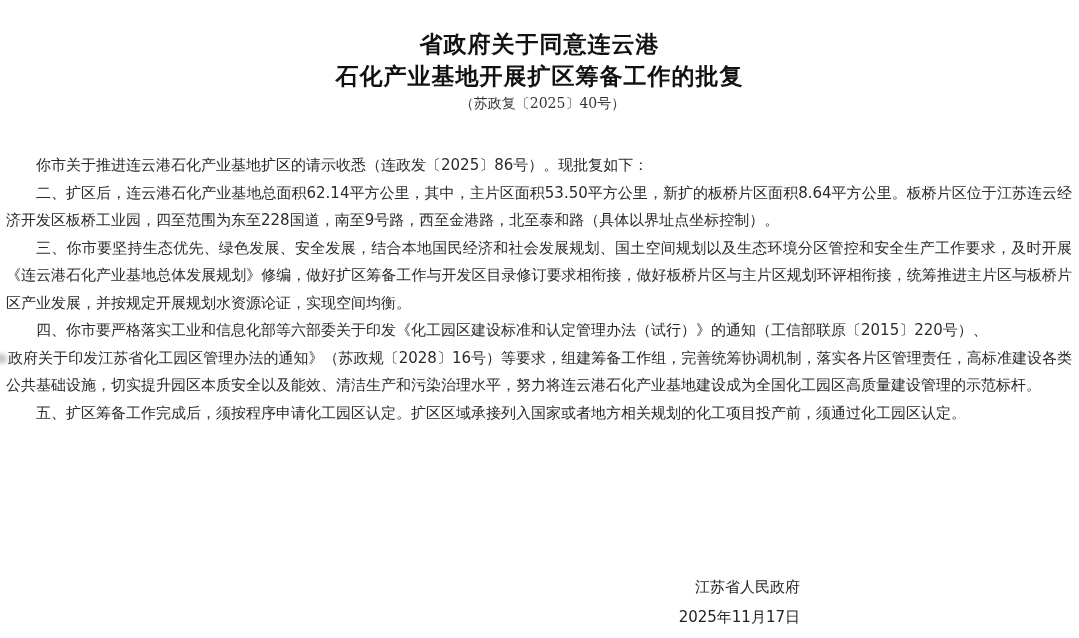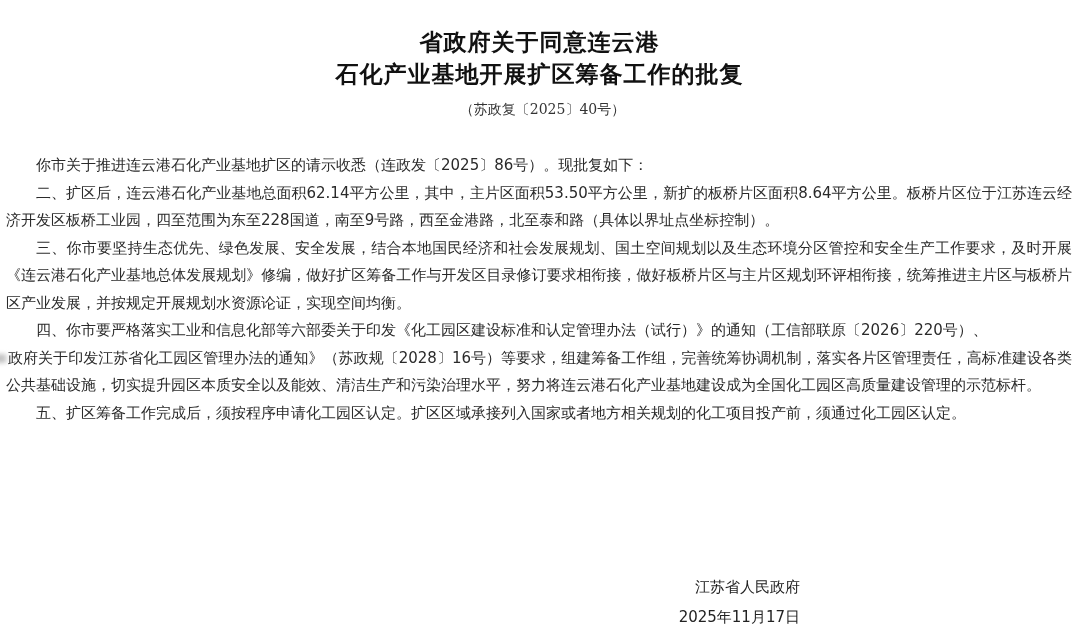--- a/index.html
+++ b/index.html
@@ -16,32 +16,31 @@
     color: #222222;
   }
   .title-block {
     position: absolute;
     left: 0;
     top: 28px;
     width: 1079px;
     text-align: center;
   }
   .title-line {
-    font-family: Liberation Mono, monospace;
+    font-family: Liberation Sans, sans-serif;
     font-weight: bold;
     font-size: 23px;
     line-height: 32px;
     color: #111111;
     letter-spacing: 1px;
   }
   .doc-number {
     font-family: "DejaVu Serif", "Liberation Serif", serif;
     font-size: 14px;
     line-height: 22px;
-    margin-top: 6px;
     color: #333333;
     padding-left: 6px;
   }
   .body-block {
     position: absolute;
     left: 6px;
     top: 152px;
     width: 1066px;
     font-size: 15px;
     line-height: 27.5px;
@@ -82,20 +81,20 @@
 <div class="title-block">
   <div class="title-line">省政府关于同意连云港</div>
   <div class="title-line">石化产业基地开展扩区筹备工作的批复</div>
   <div class="doc-number">（苏政复〔2025〕40号）</div>
 </div>
 
 <div class="body-block">
   <p class="para">你市关于推进连云港石化产业基地扩区的请示收悉（连政发〔2025〕86号）。现批复如下：</p>
   <p class="para">二、扩区后，连云港石化产业基地总面积62.14平方公里，其中，主片区面积53.50平方公里，新扩的板桥片区面积8.64平方公里。板桥片区位于江苏连云经济开发区板桥工业园，四至范围为东至228国道，南至9号路，西至金港路，北至泰和路（具体以界址点坐标控制）。</p>
   <p class="para">三、你市要坚持生态优先、绿色发展、安全发展，结合本地国民经济和社会发展规划、国土空间规划以及生态环境分区管控和安全生产工作要求，及时开展《连云港石化产业基地总体发展规划》修编，做好扩区筹备工作与开发区目录修订要求相衔接，做好板桥片区与主片区规划环评相衔接，统筹推进主片区与板桥片区产业发展，并按规定开展规划水资源论证，实现空间均衡。</p>
-  <p class="para"><span>四、你市要严格落实工业和信息化部等六部委关于印发《化工园区建设标准和认定管理办法（试行）》的通知（工信部联原〔2026〕220号）、</span><br><span class="blur-smear"></span><span>政府关于印发江苏省化工园区管理办法的通知》（苏政规〔2028〕16号）等要求，组建筹备工作组，完善统筹协调机制，落实各片区管理责任，高标准建设各类公共基础设施，切实提升园区本质安全以及能效、清洁生产和污染治理水平，努力将连云港石化产业基地建设成为全国化工园区高质量建设管理的示范标杆。</span></p>
+  <p class="para"><span>四、你市要严格落实工业和信息化部等六部委关于印发《化工园区建设标准和认定管理办法（试行）》的通知（工信部联原〔2015〕220号）、</span><br><span class="blur-smear"></span><span>政府关于印发江苏省化工园区管理办法的通知》（苏政规〔2028〕16号）等要求，组建筹备工作组，完善统筹协调机制，落实各片区管理责任，高标准建设各类公共基础设施，切实提升园区本质安全以及能效、清洁生产和污染治理水平，努力将连云港石化产业基地建设成为全国化工园区高质量建设管理的示范标杆。</span></p>
   <p class="para">五、扩区筹备工作完成后，须按程序申请化工园区认定。扩区区域承接列入国家或者地方相关规划的化工项目投产前，须通过化工园区认定。</p>
 </div>
 
 <div class="signature">
   <div>江苏省人民政府</div>
   <div>2025年11月17日</div>
 </div>
 
 </body></html>

